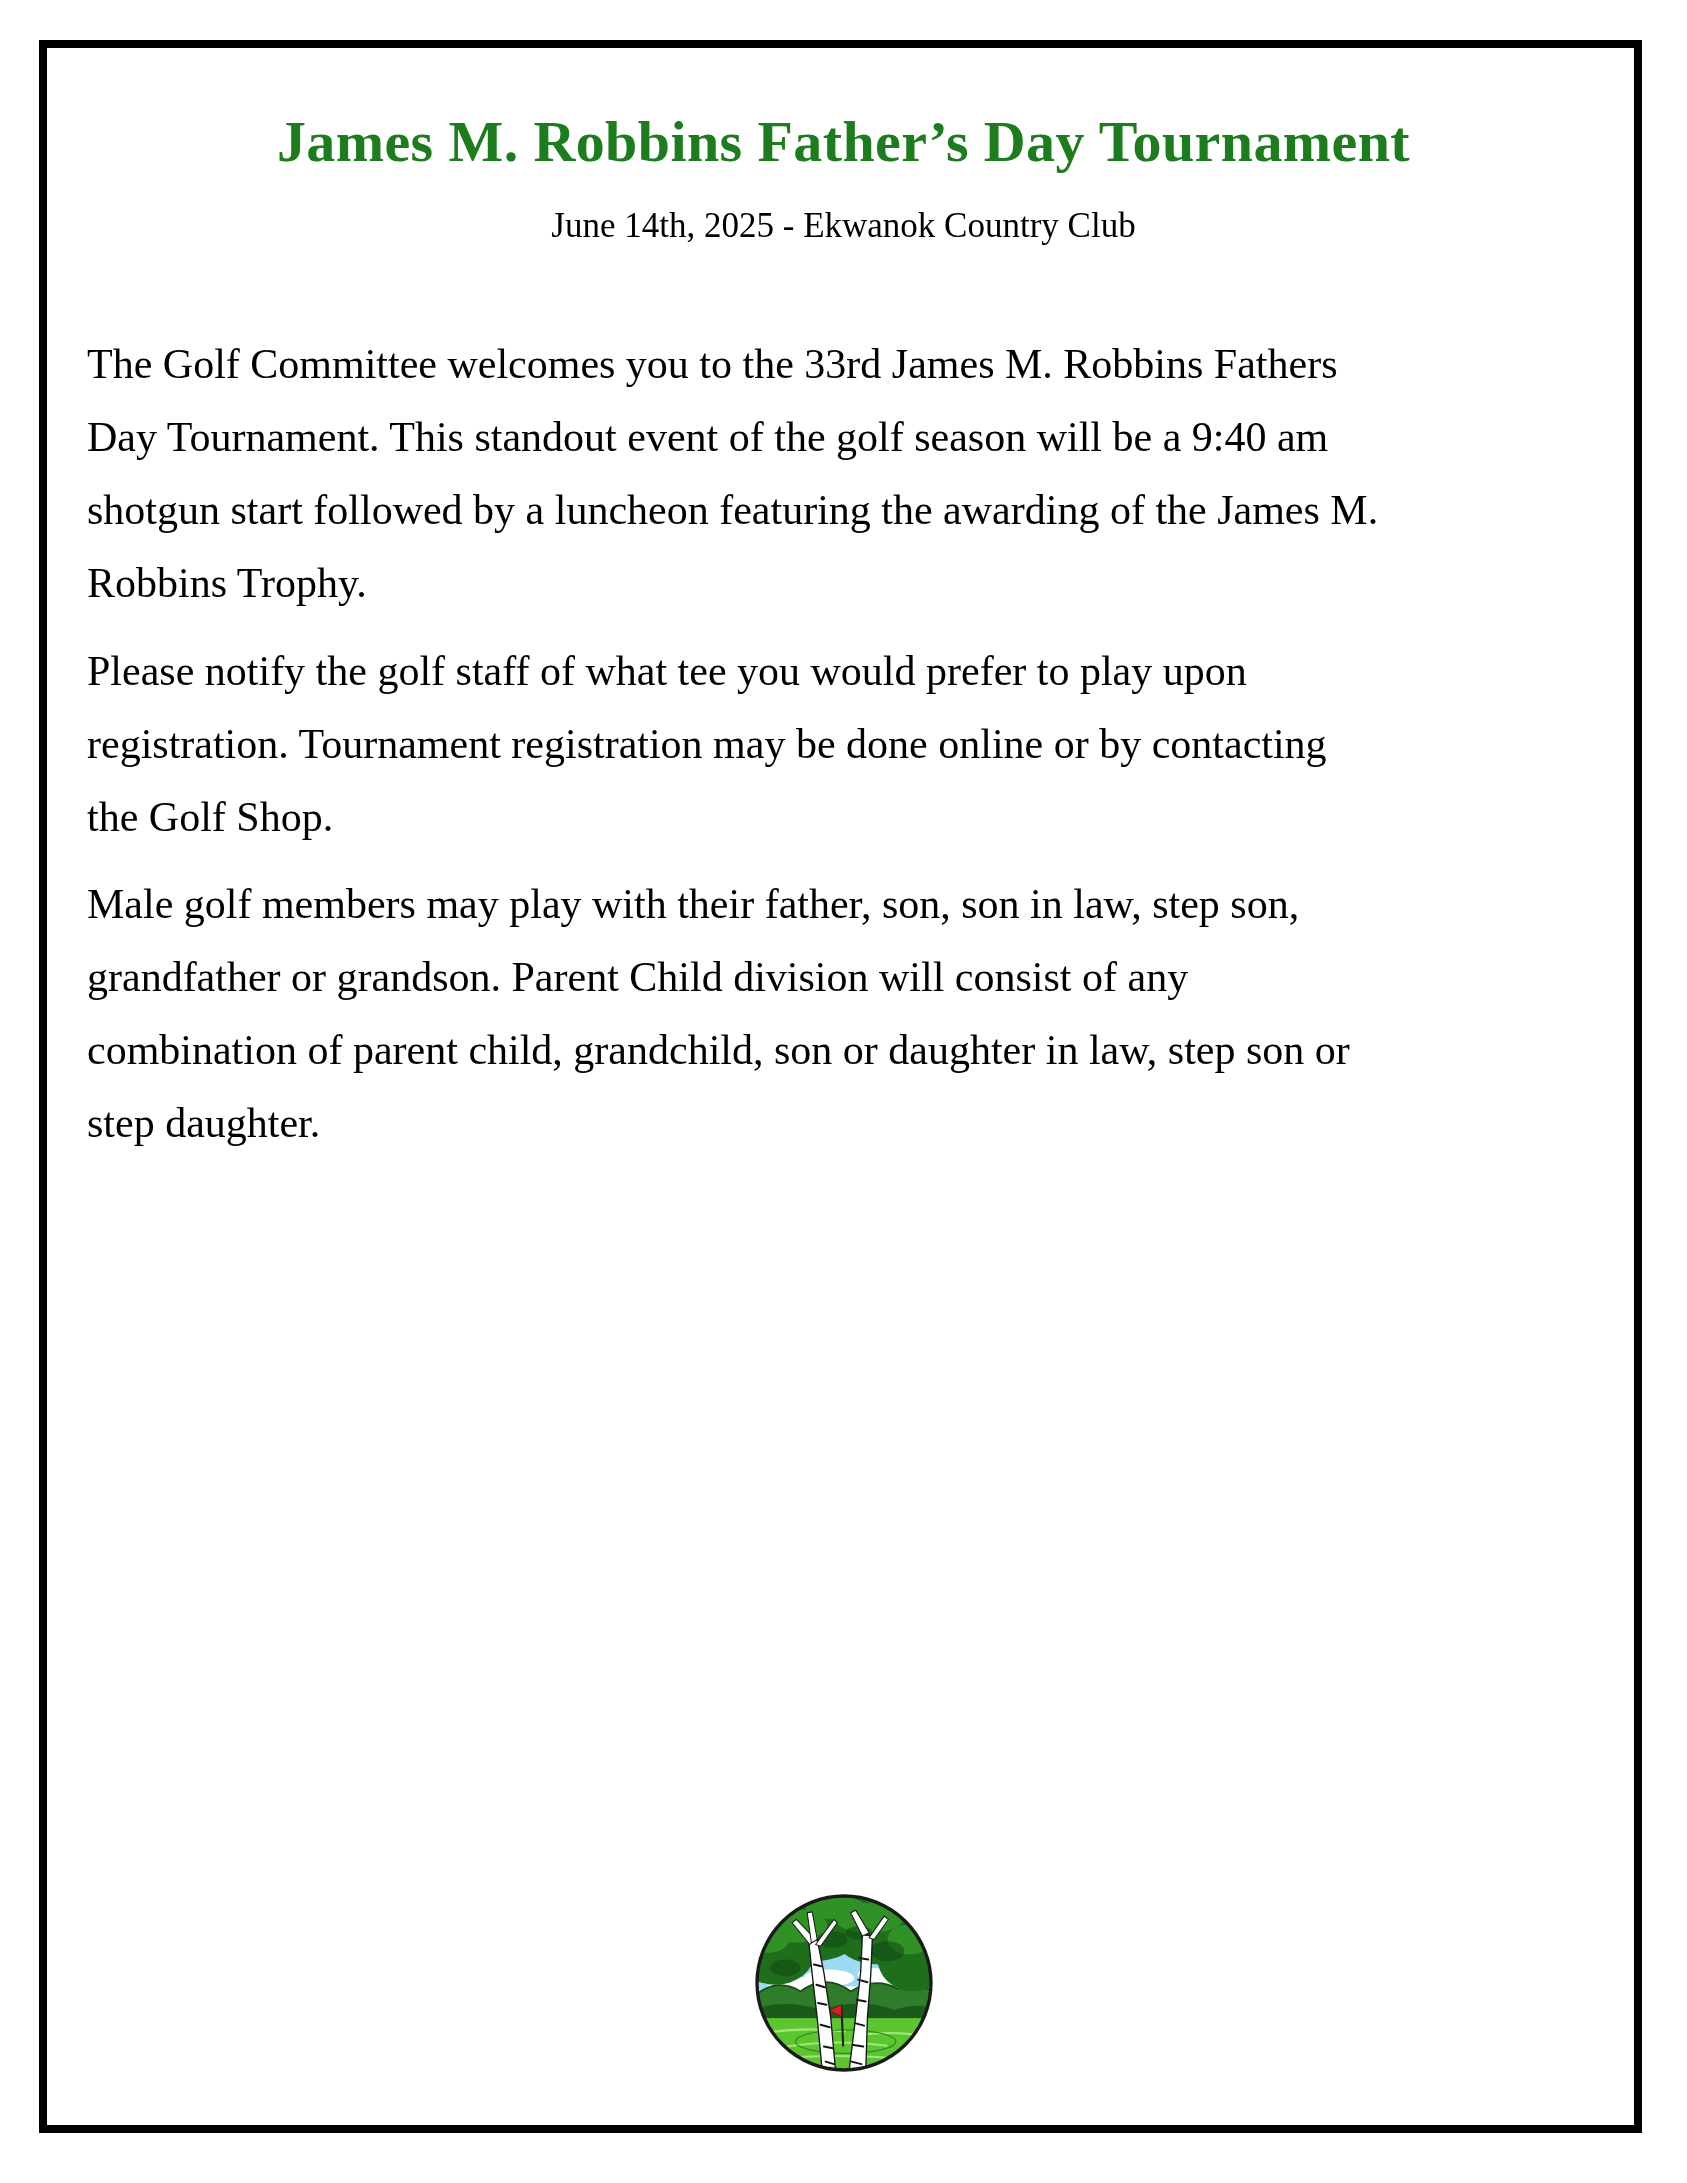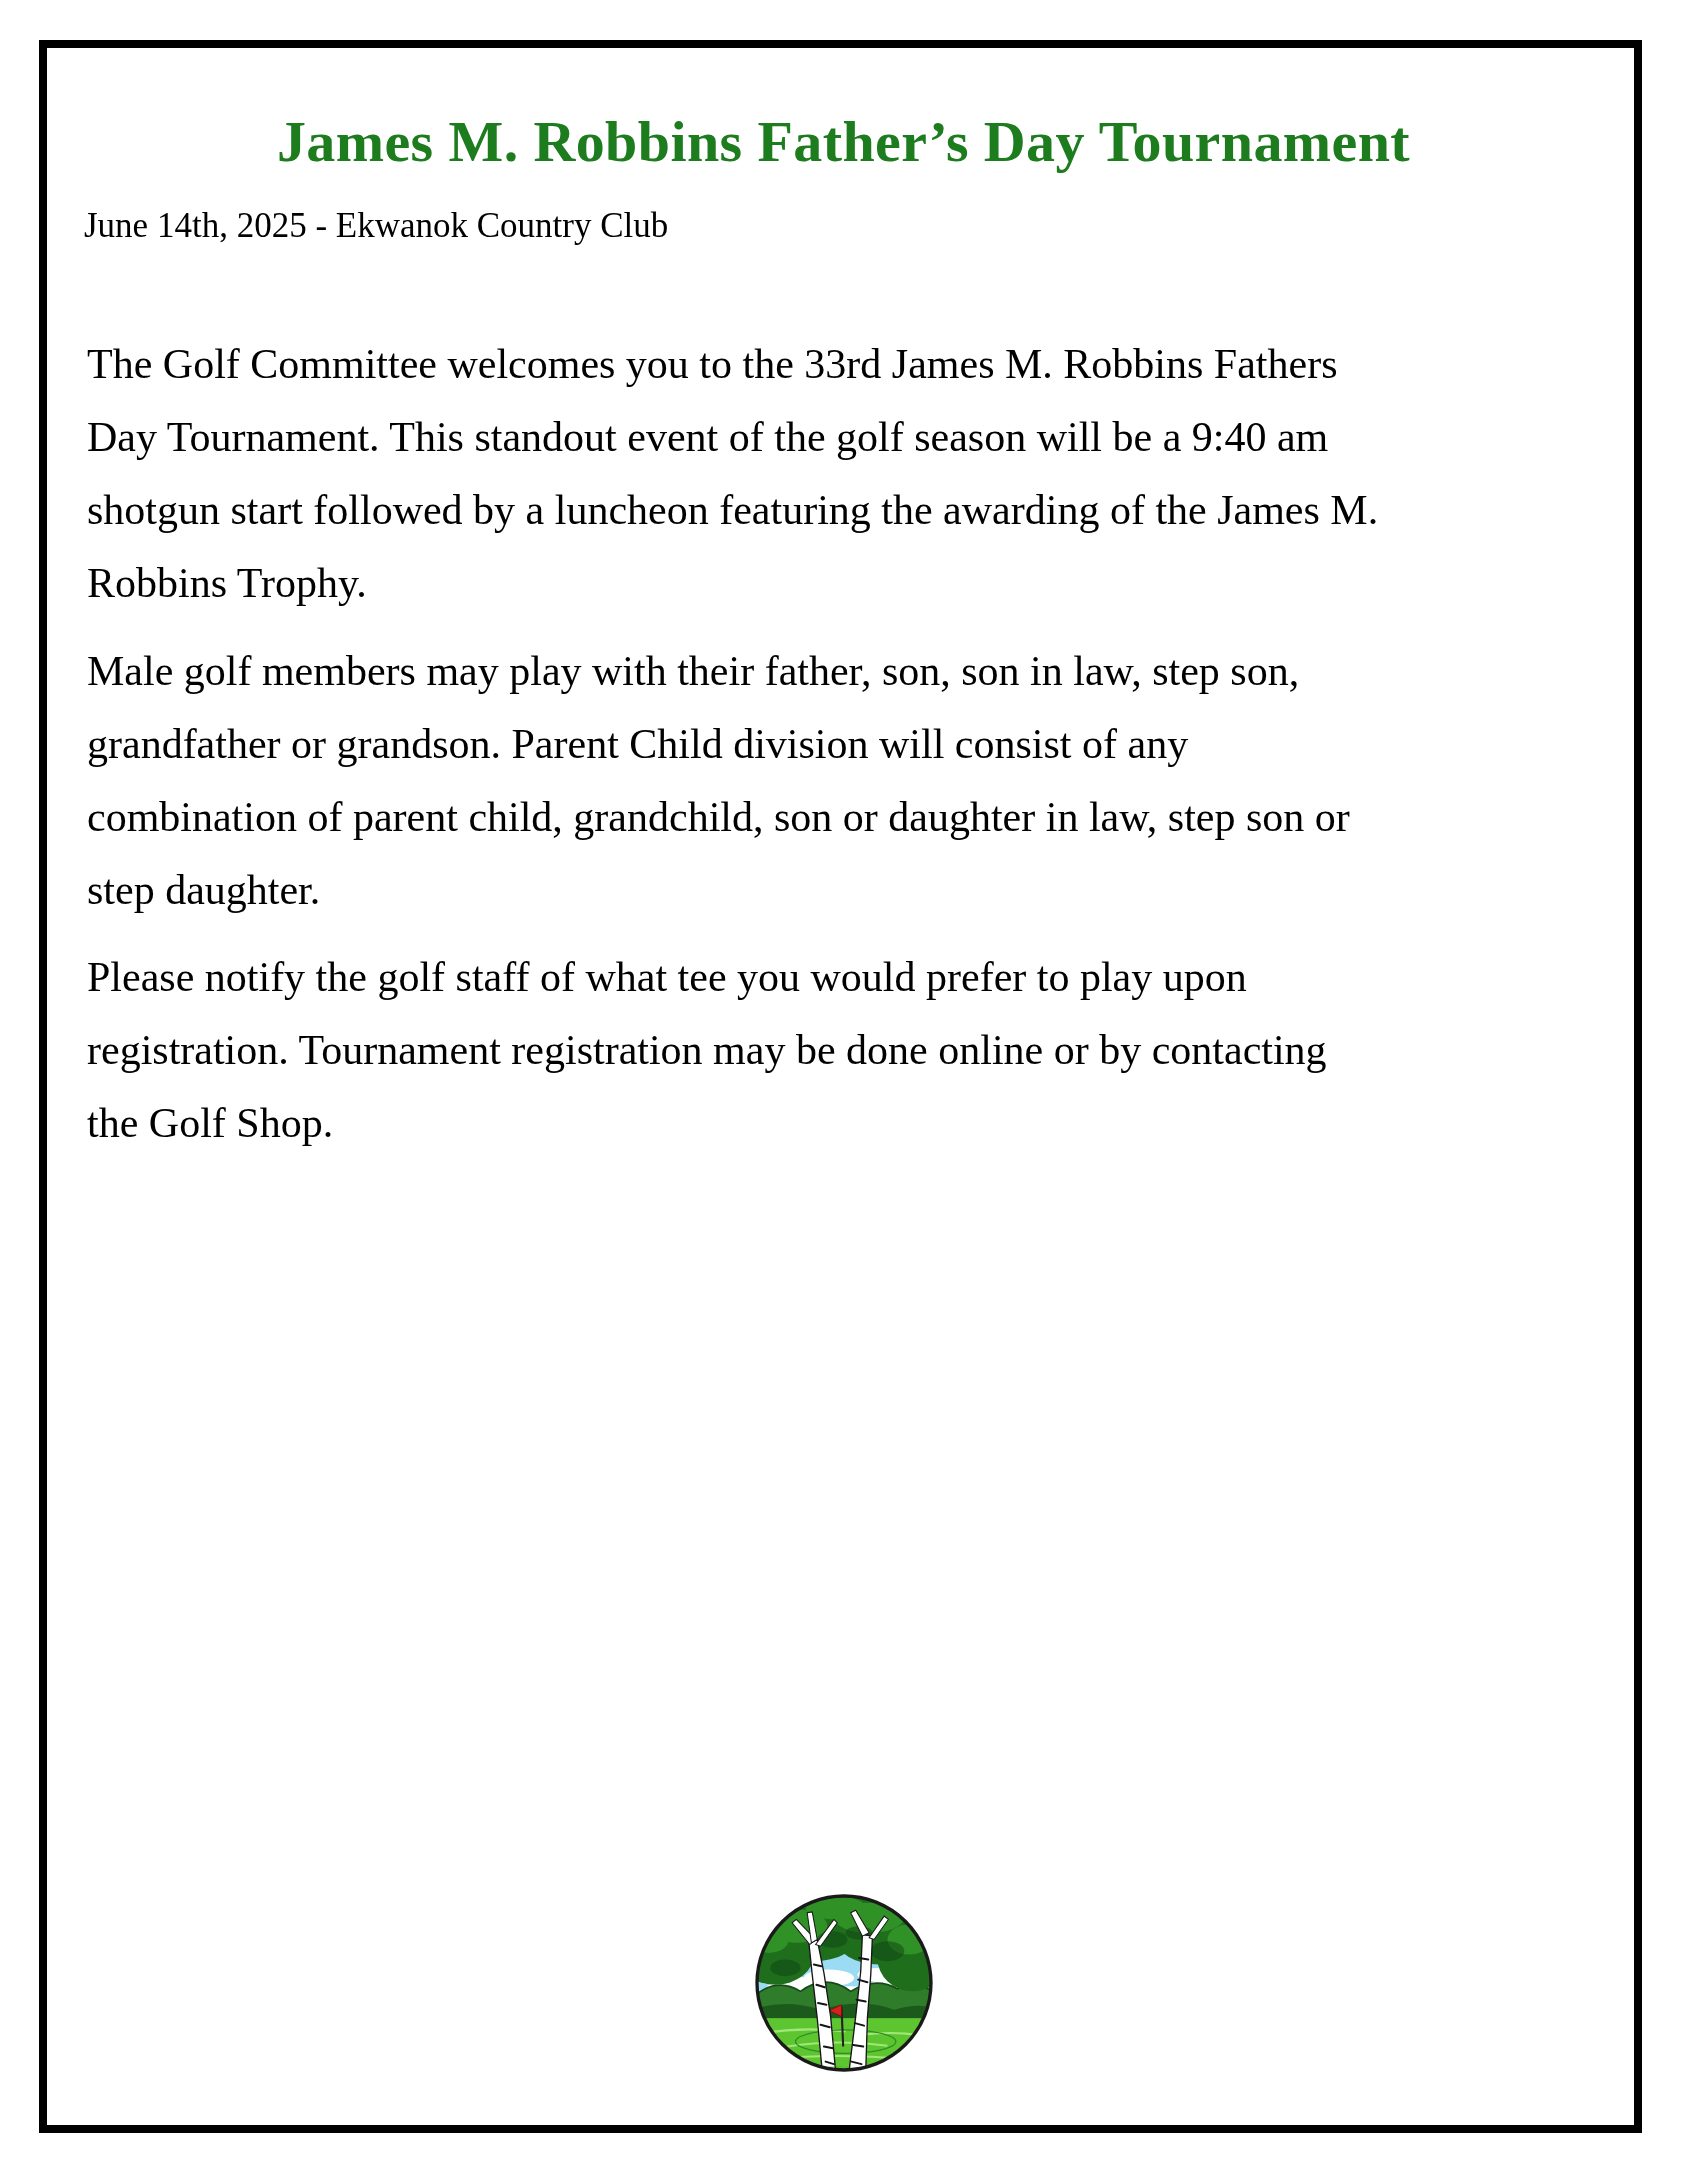--- a/index.html
+++ b/index.html
@@ -32,20 +32,21 @@
     margin: 107px 84px 0 84px;
     text-align: center;
     font-size: 58px;
     line-height: 1.2;
     font-weight: bold;
     color: #1d7c1d;
     letter-spacing: 0.4px;
   }
   .doc-subtitle {
     margin: 27px 84px 0 84px;
+    text-align: center;
     font-size: 35px;
     line-height: 1.25;
     font-weight: normal;
     color: #000000;
   }
   .body-copy {
     margin: 0;
     padding: 0 82px 0 87px;
   }
   .body-copy p {
@@ -74,27 +75,27 @@
 <div class="content">
   <h1 class="doc-title">James M. Robbins Father’s Day Tournament</h1>
 
   <div class="doc-subtitle">June 14th, 2025 - Ekwanok Country Club</div>
 
   <div class="body-copy">
     <p>The Golf Committee welcomes you to the 33rd James M. Robbins Fathers
 Day Tournament. This standout event of the golf season will be a 9:40 am
 shotgun start followed by a luncheon featuring the awarding of the James M.
 Robbins Trophy.</p>
+    <p>Please notify the golf staff of what tee you would prefer to play upon
+registration. Tournament registration may be done online or by contacting
+the Golf Shop.</p>
     <p>Male golf members may play with their father, son, son in law, step son,
 grandfather or grandson. Parent Child division will consist of any
 combination of parent child, grandchild, son or daughter in law, step son or
 step daughter.</p>
-    <p>Please notify the golf staff of what tee you would prefer to play upon
-registration. Tournament registration may be done online or by contacting
-the Golf Shop.</p>
   </div>
 </div>
 
 <div class="club-logo">
   <svg viewBox="0 0 220 220" width="184" height="184" aria-hidden="true">
     <defs>
       <clipPath id="logo-clip">
           <circle cx="110" cy="110" r="104"></circle>
         </clipPath>
     </defs>

